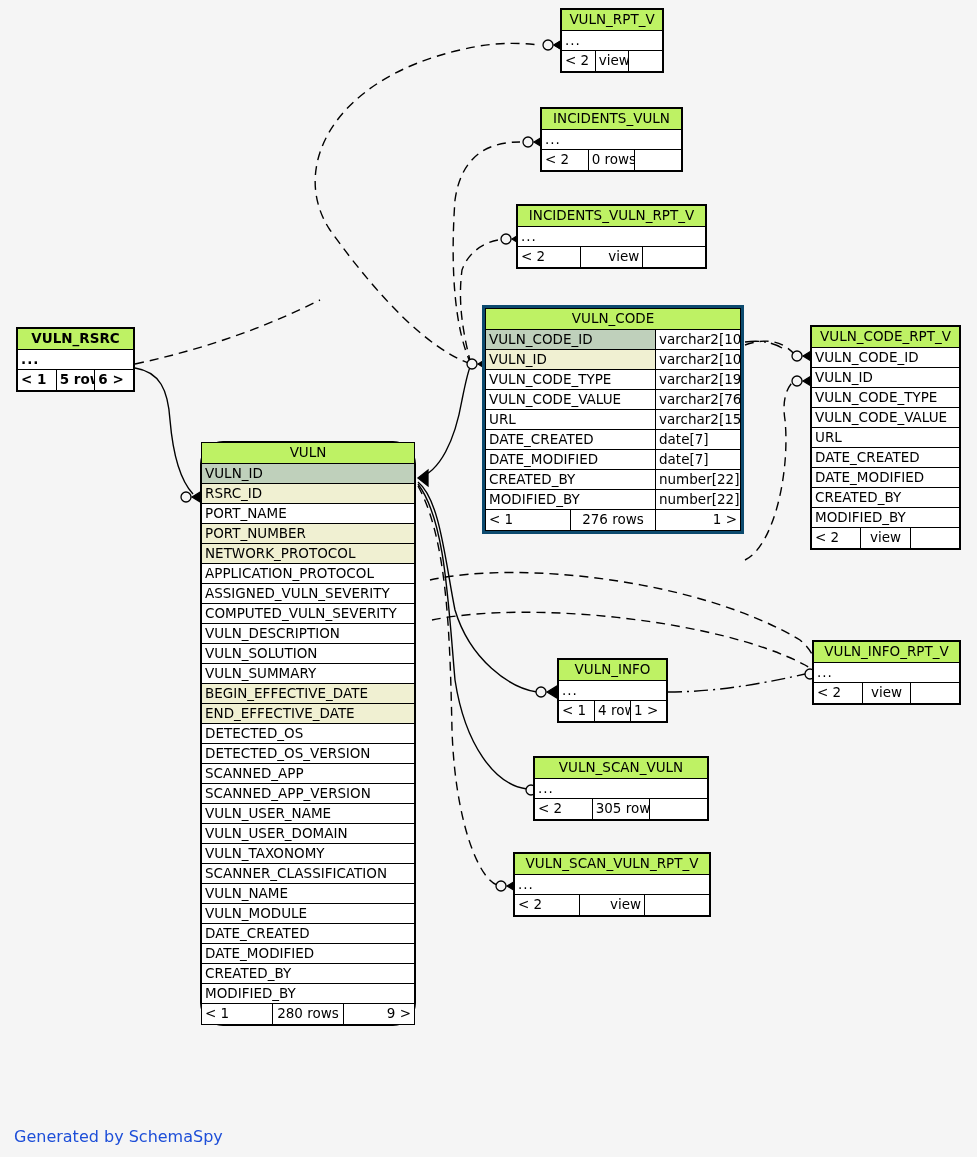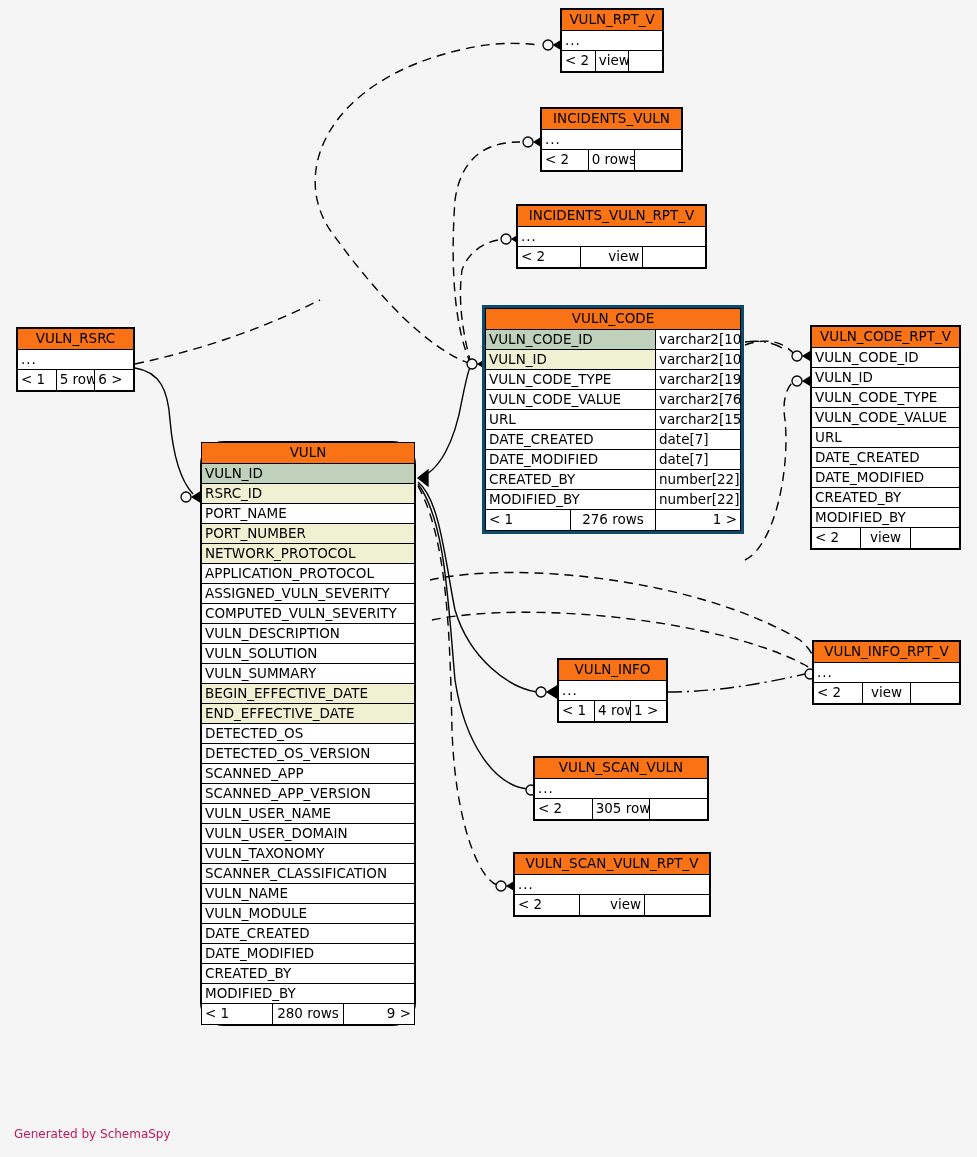--- a/index.html
+++ b/index.html
@@ -43,42 +43,42 @@
     font-size: 13.5px;
     line-height: 15px;
     color: #000;
     white-space: nowrap;
     overflow: hidden;
     background: #ffffff;
     height: 20px;
     box-sizing: border-box;
   }
   .hdr td {
-    background: #f97316;
+    background: #bef264;
     text-align: center;
     font-size: 13.5px;
     height: 21px;
   }
   td.pk { background: #bfd0bb; }
   td.fk { background: #f0f0d2; }
   td.type { }
   td.ellipsis { color: #000; letter-spacing: 1px; }
   .foot td {
     font-size: 13.5px;
     height: 21px;
   }
   .foot td.l { text-align: left; }
   .foot td.c { text-align: center; }
   .foot td.r { text-align: right; }
   .caption {
     position: absolute;
     left: 14px;
     top: 1127px;
-    font-size: 12px;
-    color: #be185d;
+    font-size: 16px;
+    color: #1d4ed8;
     z-index: 2;
   }
 </style>
 </head>
 <body>
 
 <svg id="edges" viewBox="0 0 977 1157">
   <g fill="none" stroke="#000" stroke-width="1.4">
 
     <path d="M471,364 C430,350 380,300 330,230 C290,170 330,80 460,50 C500,40 528,44 540,45" stroke-dasharray="9,6"></path>
@@ -193,21 +193,21 @@
         </tr>
     <tr class="foot">
       <td class="l" style="width:66px;">&lt; 2</td>
       <td class="r" style="width:66px;">view</td>
       <td class="r"></td>
     </tr>
   </tbody>
     </table>
 </div>
 
-<div class="tbl" style="left:16px; top:327px; width:119px;">
+<div class="tbl" style="left:16px; top:327px; width:119px;font-weight:bold;">
   <table>
     <tbody>
         <tr class="hdr">
           <td colspan="3">VULN_RSRC</td>
         </tr>
     <tr>
           <td class="ellipsis" colspan="3">...</td>
         </tr>
     <tr class="foot">
       <td class="l" style="width:29px;">&lt; 1</td>

